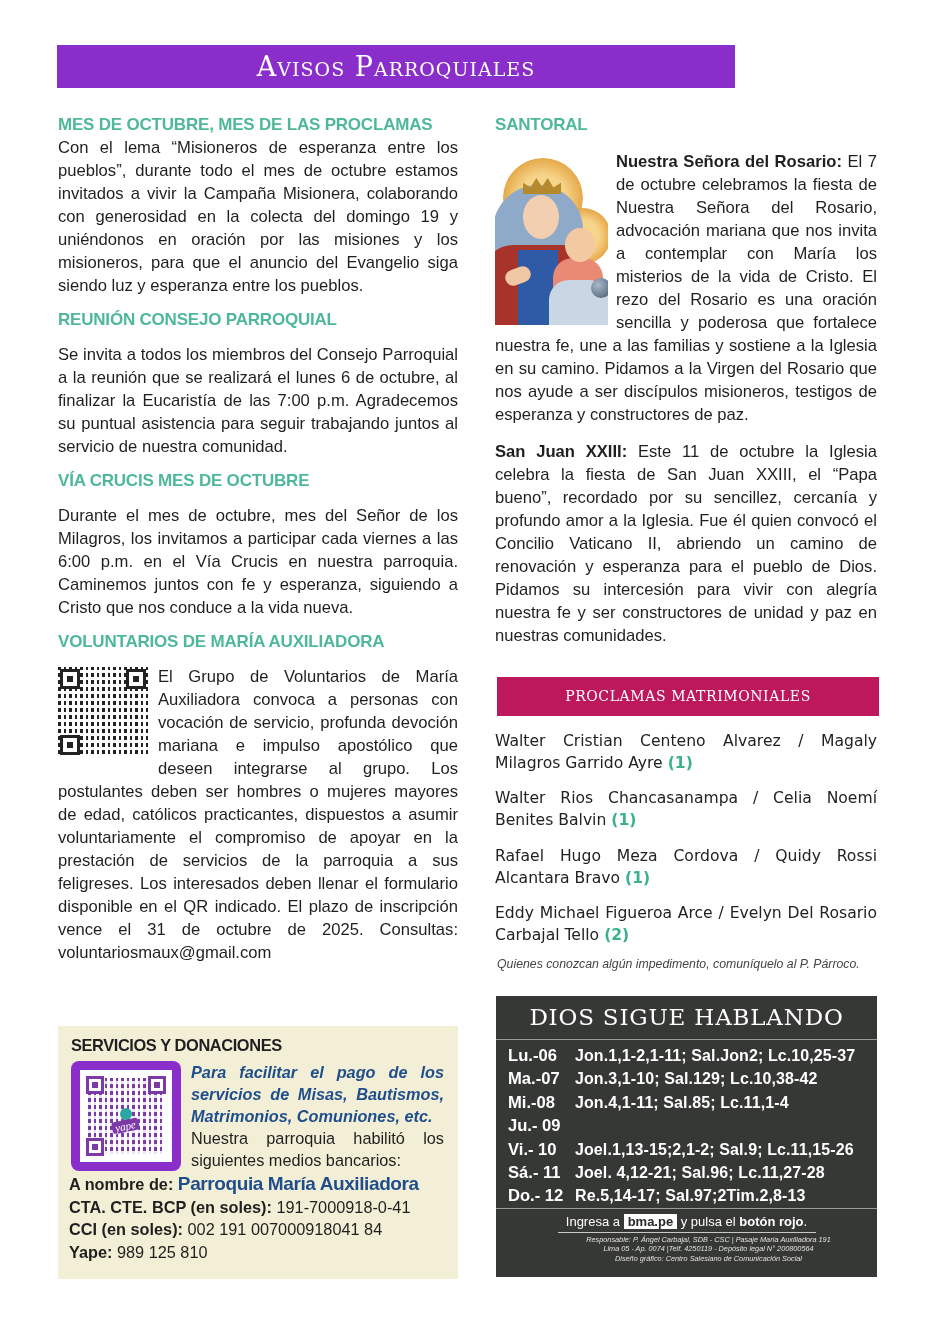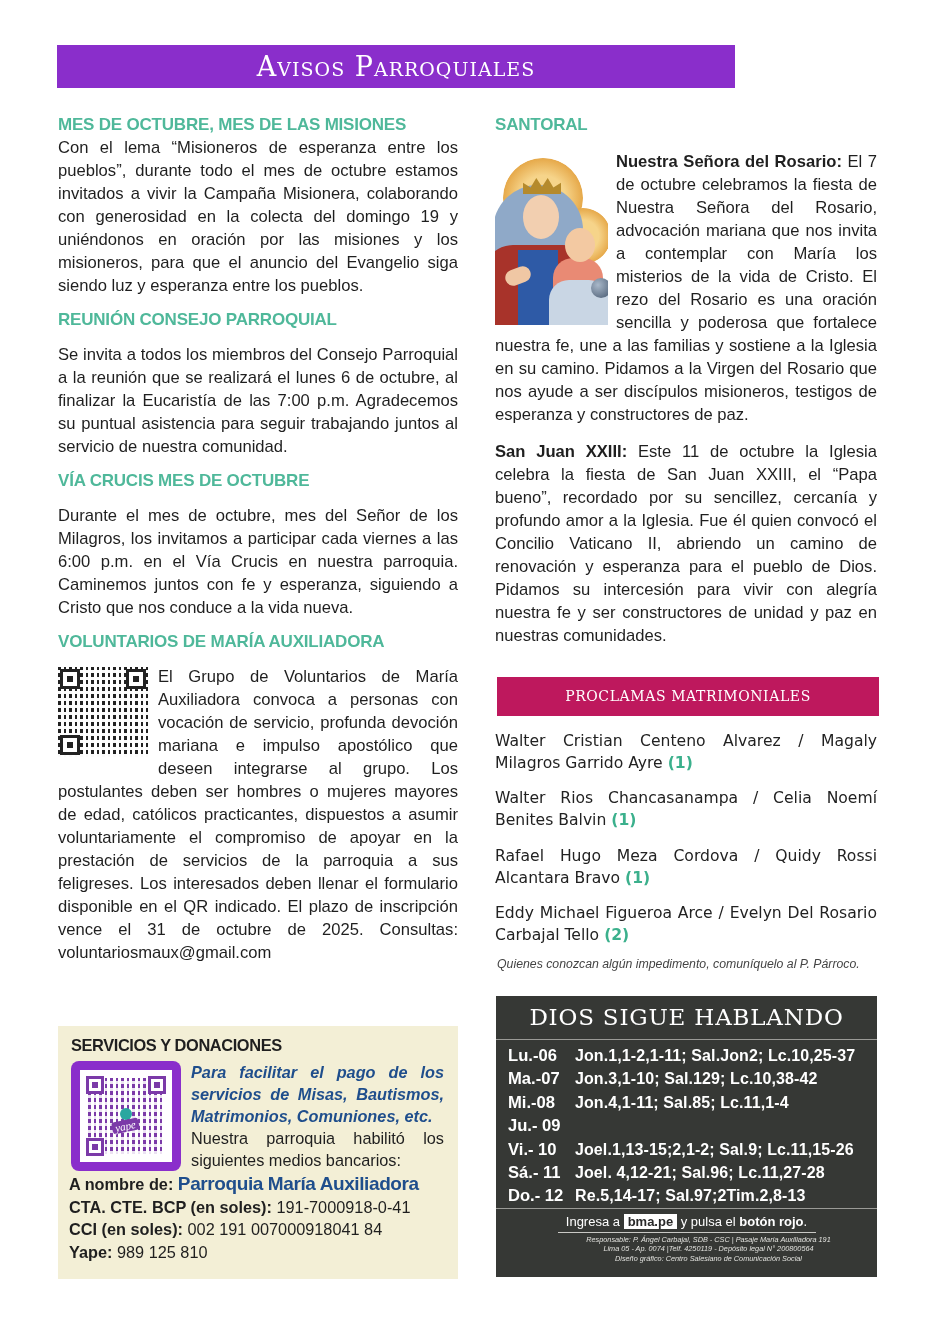--- a/index.html
+++ b/index.html
@@ -124,21 +124,21 @@
 </style>
 </head>
 <body>
 
 <div class="banner">
   <span class="sc">Avisos Parroquiales</span>
 </div>
 
 <div class="col-left">
   <section>
-    <div class="sec-title">MES DE OCTUBRE, MES DE LAS MISIONES</div>
+    <div class="sec-title">MES DE OCTUBRE, MES DE LAS PROCLAMAS</div>
     <p class="p">Con el lema “Misioneros de esperanza entre los pueblos”, durante todo el mes de octubre estamos invitados a vivir la Campaña Misionera, colaborando con generosidad en la colecta del domingo 19 y uniéndonos en oración por las misiones y los misioneros, para que el anuncio del Evangelio siga siendo luz y esperanza entre los pueblos.</p>
   </section>
 
   <section class="mt12">
     <div class="sec-title">REUNIÓN CONSEJO PARROQUIAL</div>
     <p class="p mt12">Se invita a todos los miembros del Consejo Parroquial a la reunión que se realizará el lunes 6 de octubre, al finalizar la Eucaristía de las 7:00 p.m. Agradecemos su puntual asistencia para seguir trabajando juntos al servicio de nuestra comunidad.</p>
   </section>
 
   <section class="mt12">
     <div class="sec-title">VÍA CRUCIS MES DE OCTUBRE</div>

